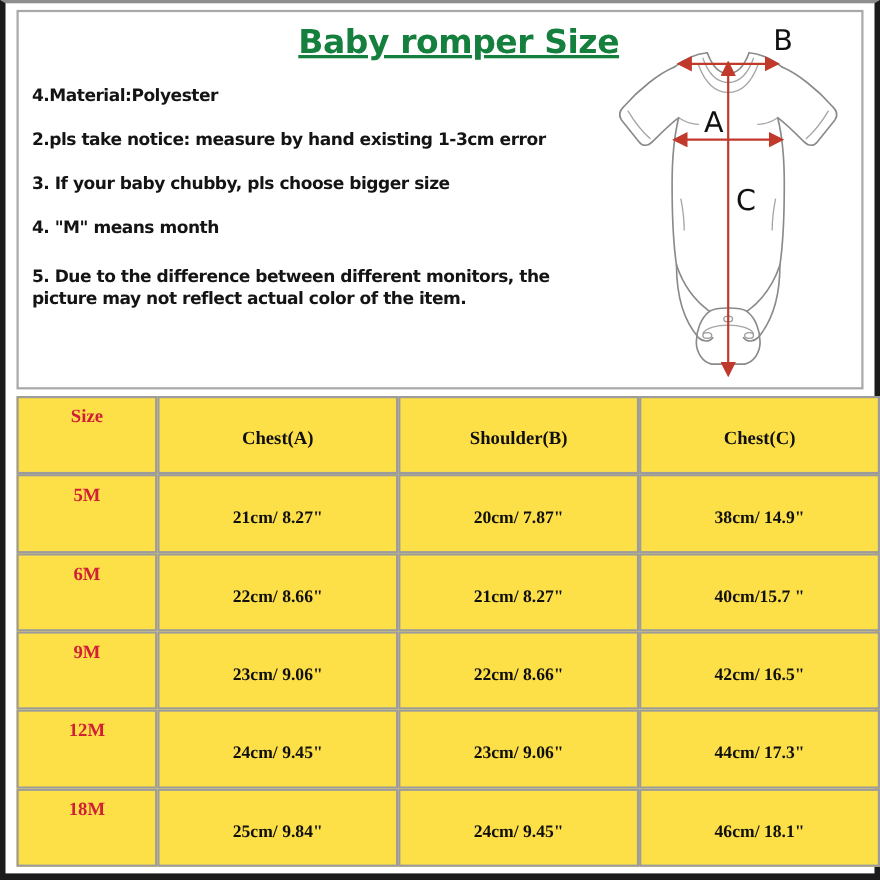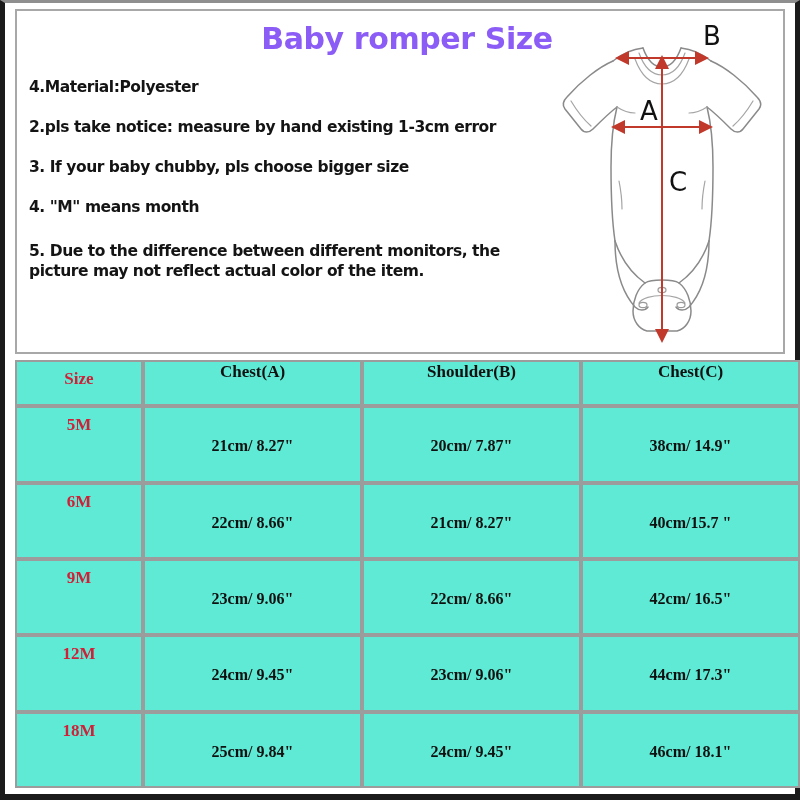--- a/index.html
+++ b/index.html
@@ -34,29 +34,30 @@
     top: 6px;
     width: 770px;
     height: 345px;
     box-sizing: border-box;
     border: 2px solid #a8a8a8;
     background: #ffffff;
   }
 
   #title {
     position: absolute;
-    left: 7px;
+    left: 17px;
     top: 10px;
     width: 100%;
     text-align: center;
     font-family: "DejaVu Sans", sans-serif;
     font-weight: bold;
     font-size: 30px;
     letter-spacing: -0.4px;
-    color: #8b5cf6;
+    color: #15803d;
+    text-decoration: underline;
   }
 
   #notes {
     position: absolute;
     left: 12px;
     top: 66px;
     width: 520px;
   }
   .note {
     font-family: "DejaVu Sans", sans-serif;
@@ -113,21 +114,21 @@
     left: 10px;
     top: 357px;
     width: 770px;
     height: 428px;
     border-collapse: separate;
     border-spacing: 0;
     table-layout: fixed;
   }
   #size-table td {
     border: 2px solid #9c9c9c;
-    background: #5eead4;
+    background: #fde047;
     padding: 0;
     vertical-align: top;
     position: relative;
   }
   .col-size  { width: 124px; }
   .col-meas  { width: 215px; }
 
   .cell-size {
     display: block;
     text-align: center;
@@ -137,20 +138,21 @@
     color: #d21f38;
     padding-top: 7px;
   }
   .cell-head {
     display: block;
     text-align: center;
     font-family: "Liberation Serif", serif;
     font-weight: bold;
     font-size: 17px;
     color: #101010;
+    padding-top: 27px;
   }
   .cell-value {
     display: block;
     text-align: center;
     font-family: "Liberation Serif", serif;
     font-weight: bold;
     font-size: 16px;
     color: #101010;
     padding-top: 29px;
   }

